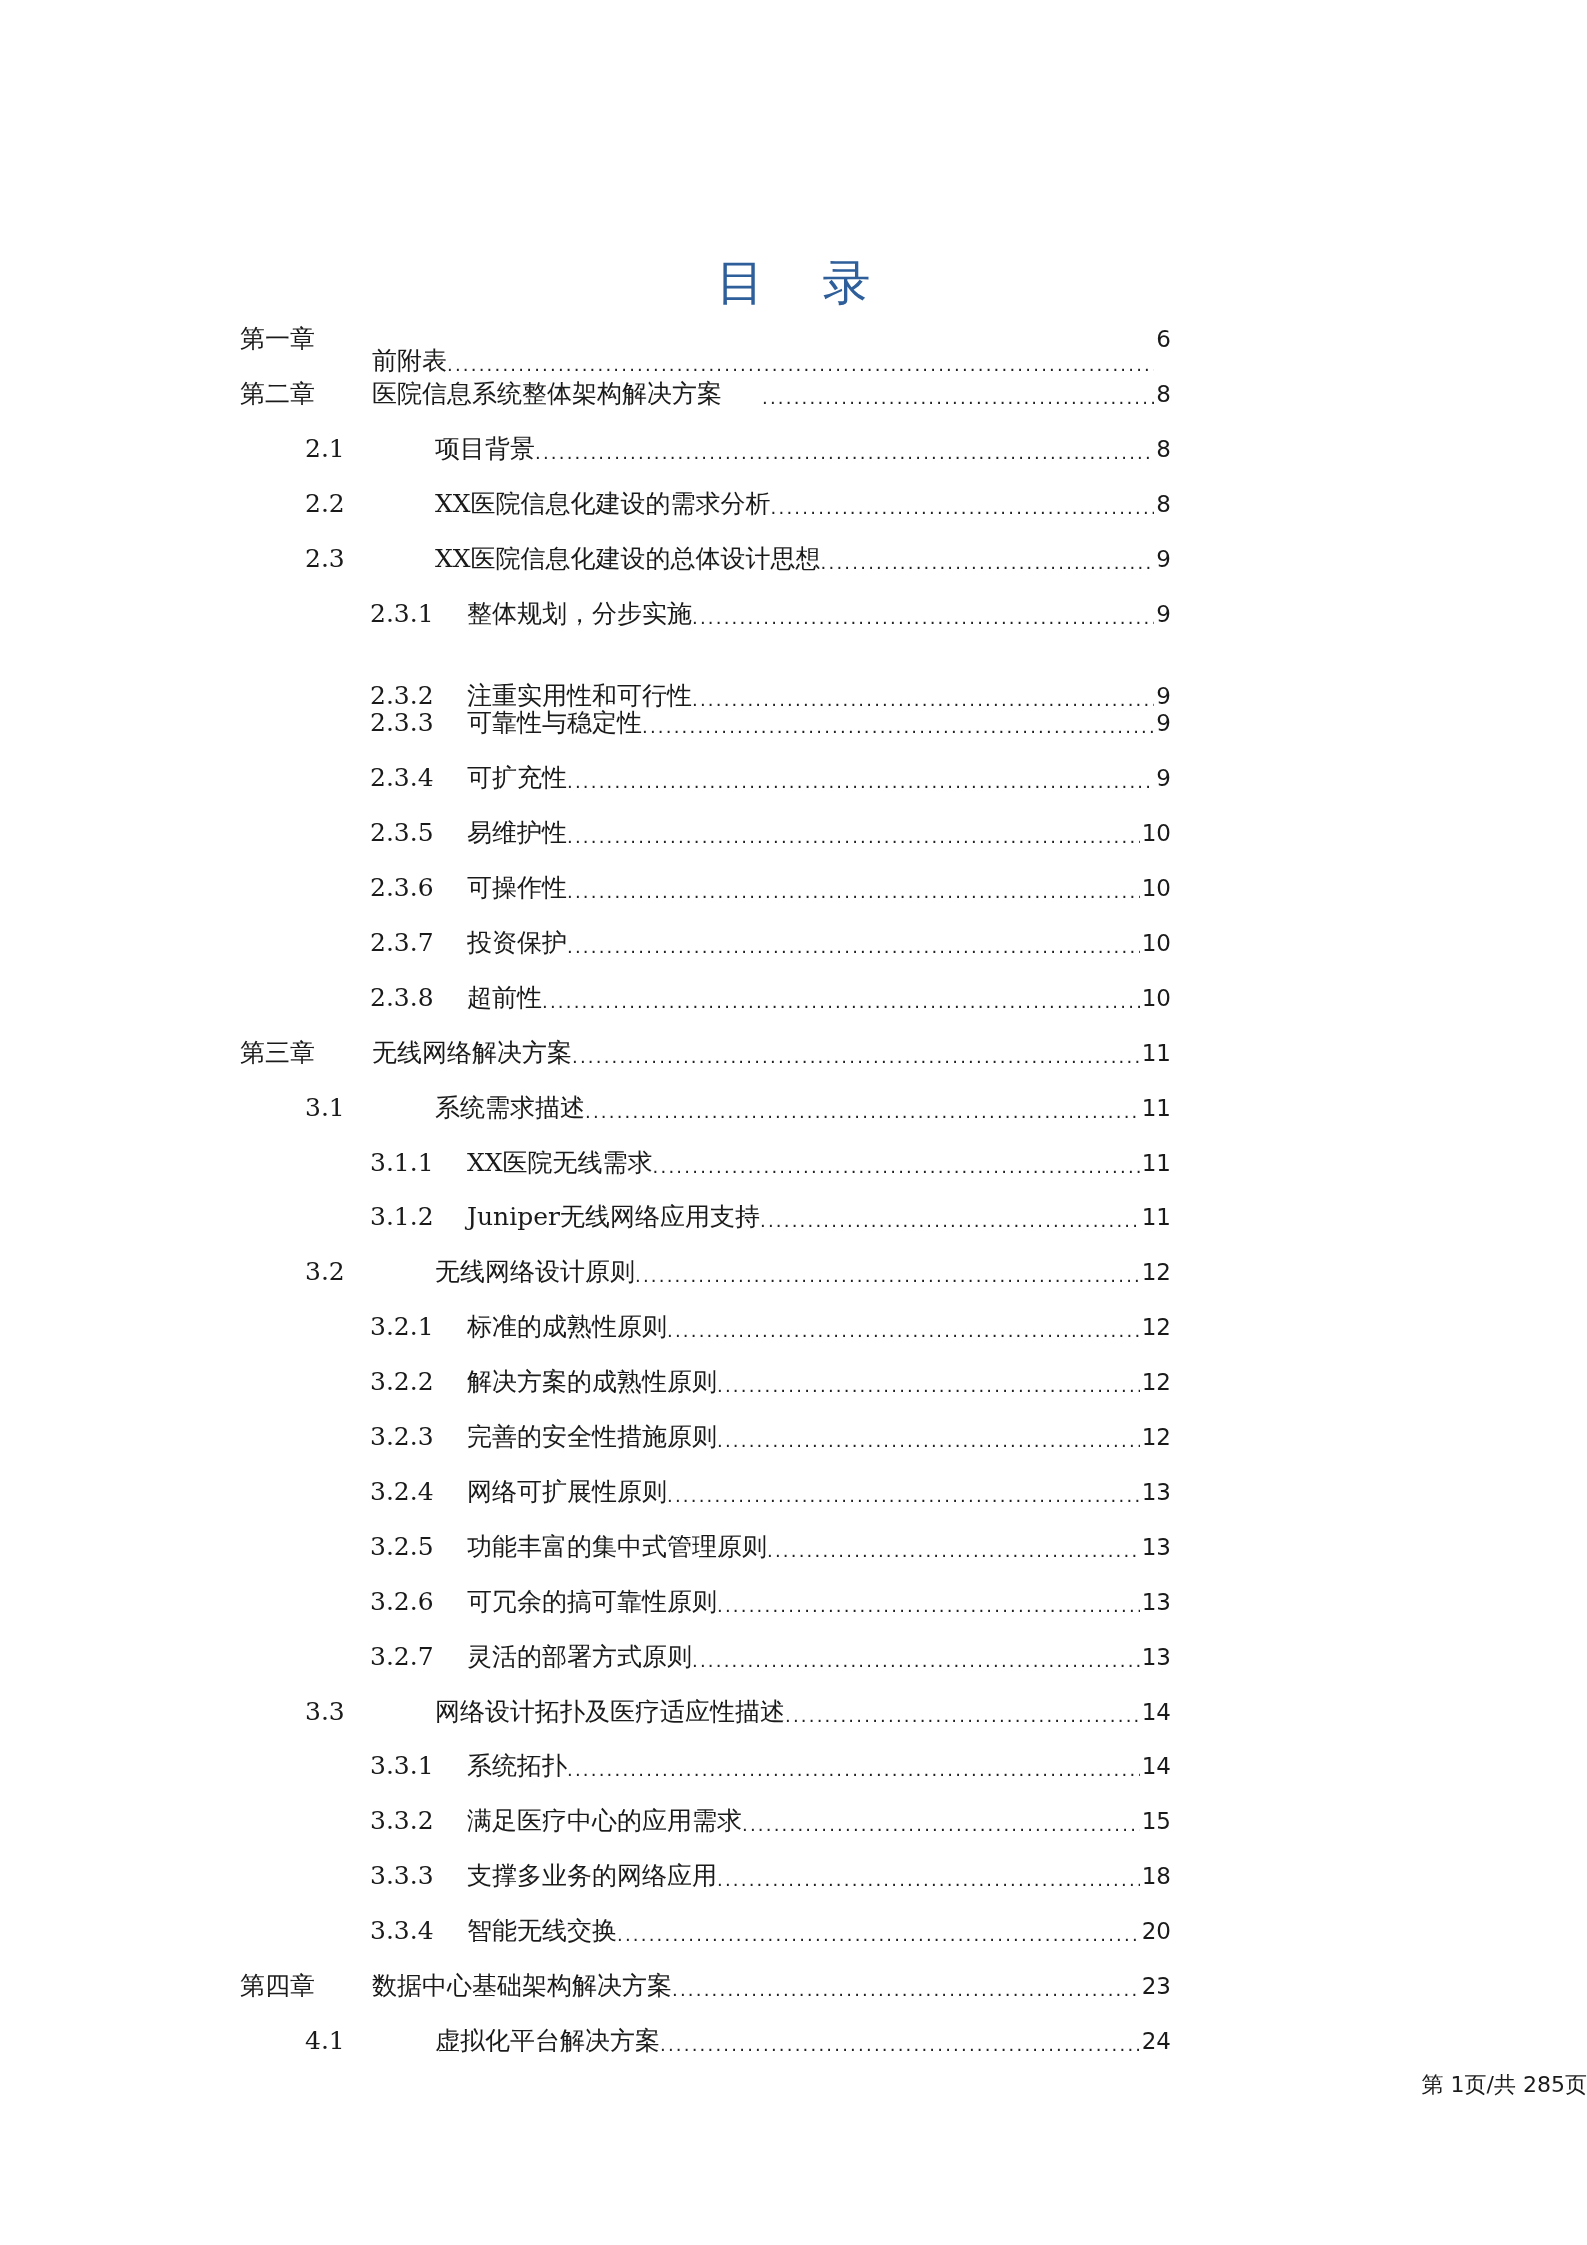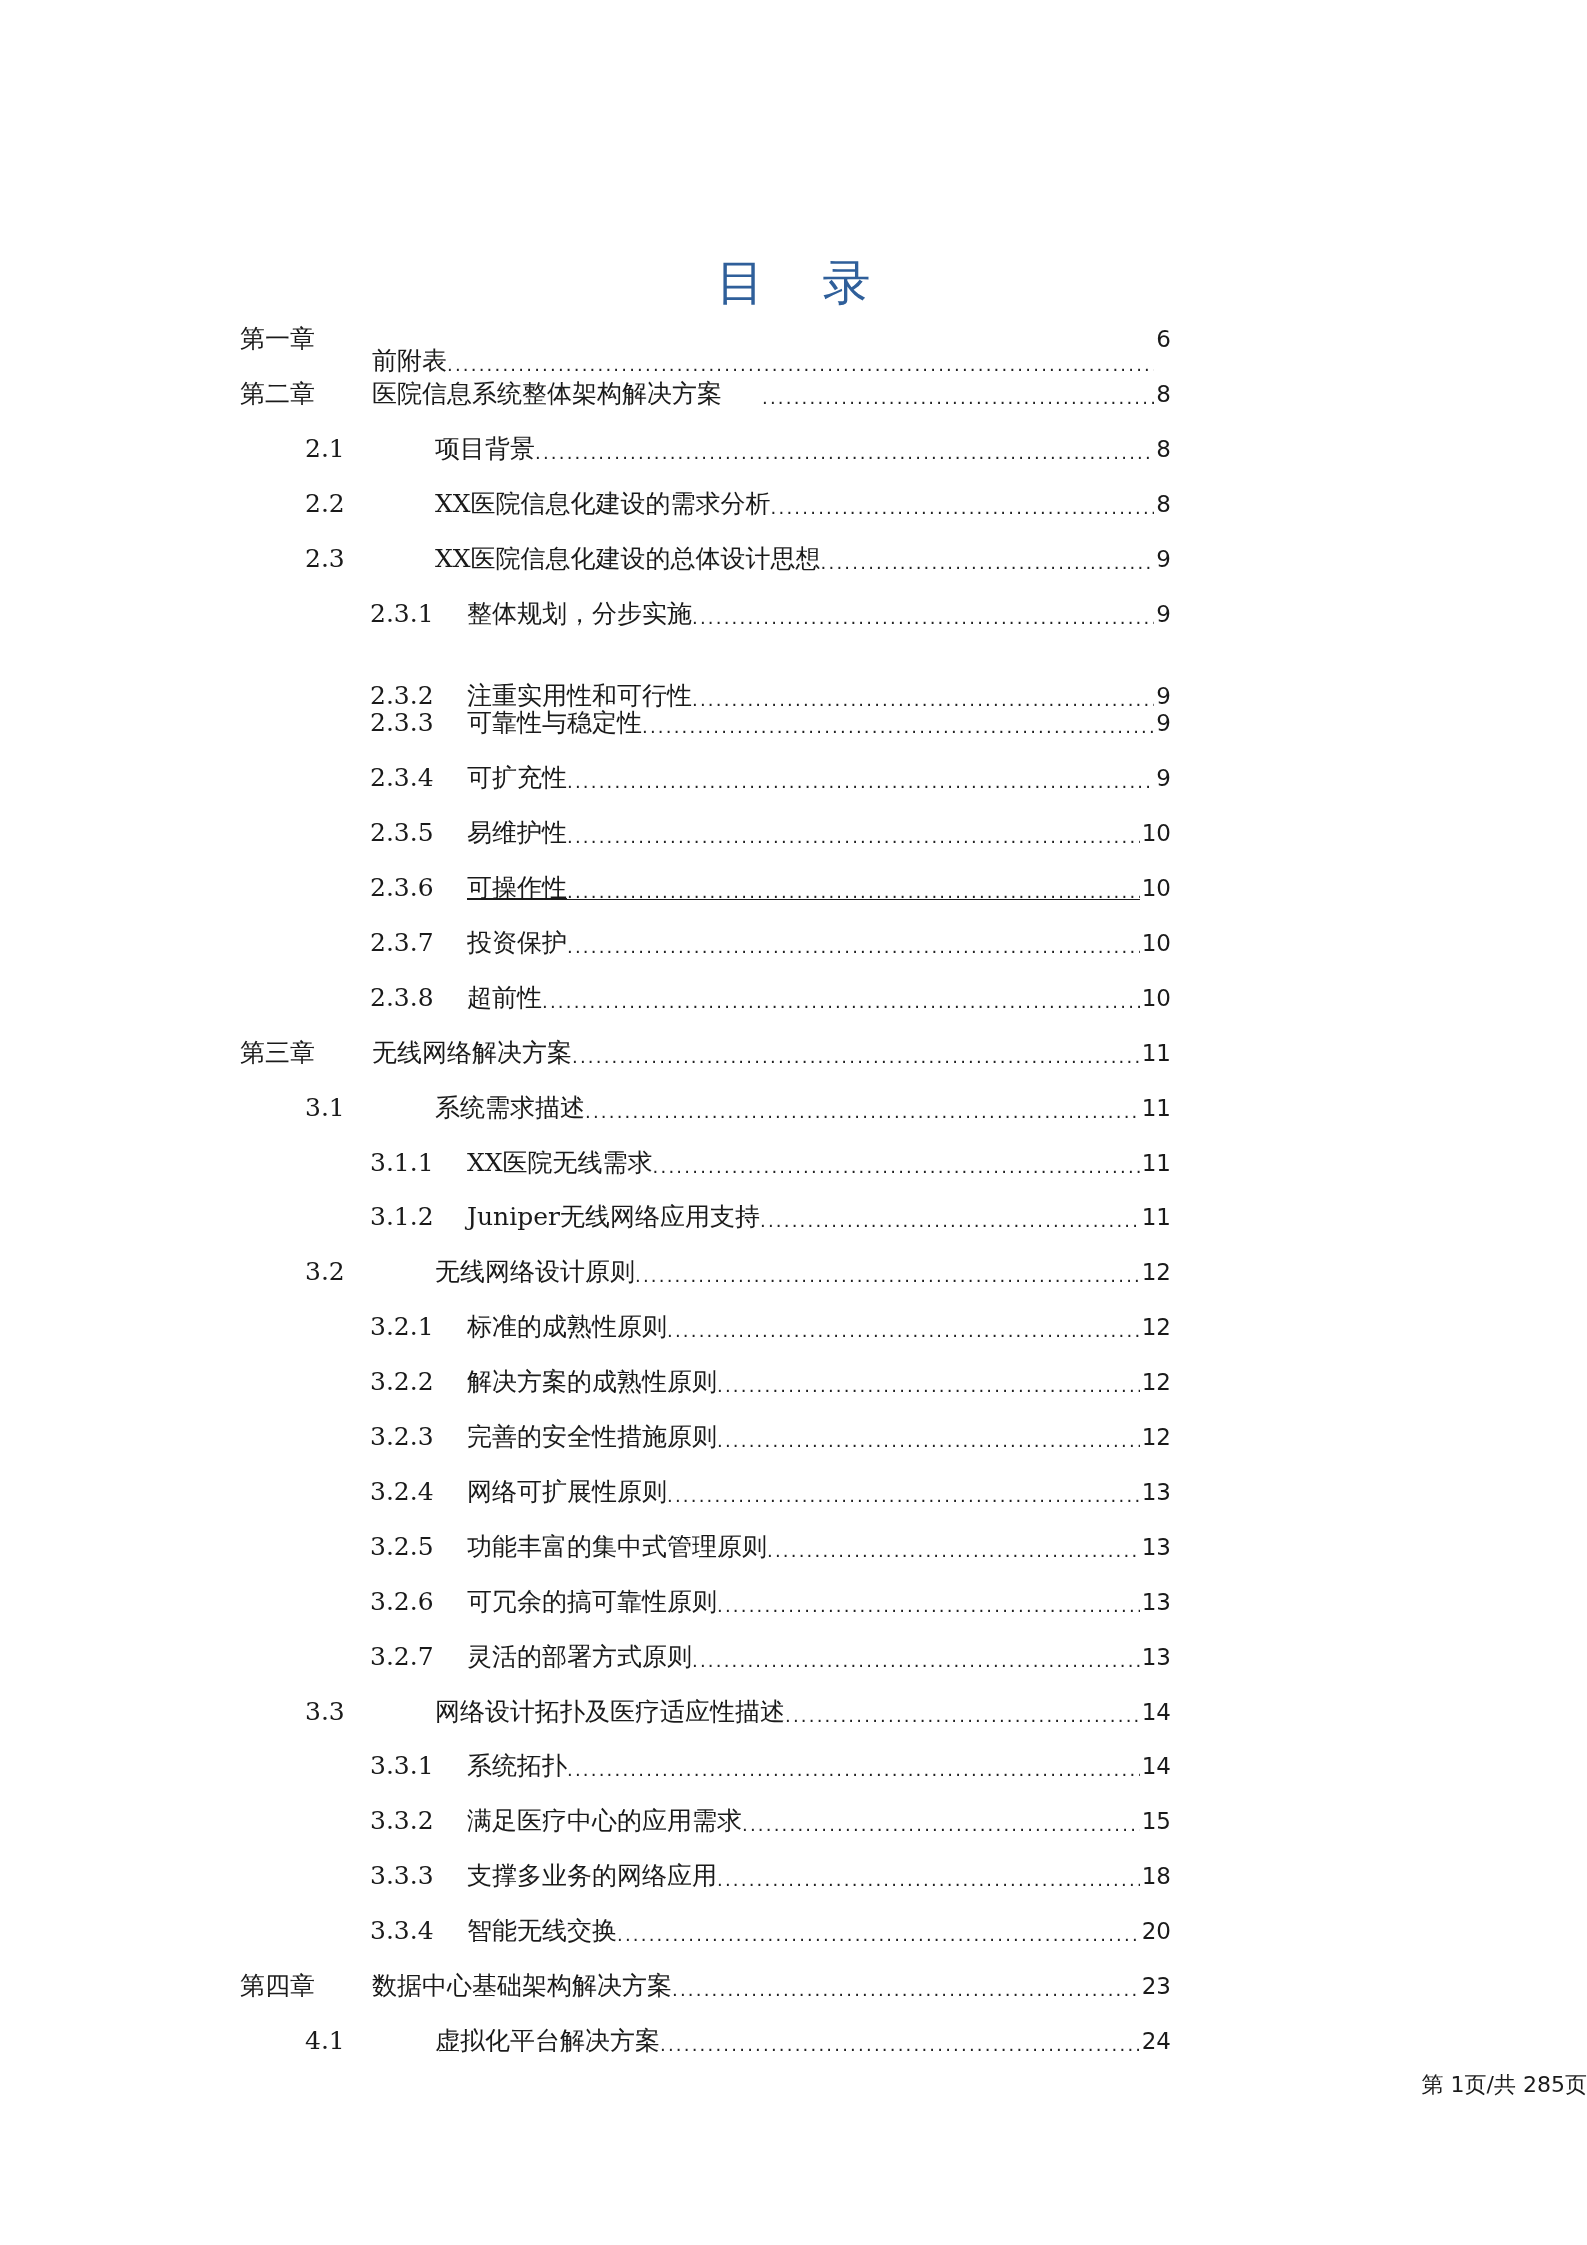--- a/index.html
+++ b/index.html
@@ -103,21 +103,21 @@
     <div class="row l3" style="top: 813.1px;">
       <span class="num">2.3.5</span>
       <div class="ttl-wrap" style="right: 266px;">
         <span class="ttl">易维护性</span>
         <span class="dots">................................................................................................................................................................................................................</span>
       </div>
       <span class="pg">10</span>
     </div>
     <div class="row l3" style="top: 868px;">
       <span class="num">2.3.6</span>
-      <div class="ttl-wrap" style="right: 266px; text-decoration: underline;">
+      <div class="ttl-wrap" style="right: 266px;">
         <span class="ttl">可操作性</span>
         <span class="dots">................................................................................................................................................................................................................</span>
       </div>
       <span class="pg">10</span>
     </div>
     <div class="row l3" style="top: 922.9px;">
       <span class="num">2.3.7</span>
       <div class="ttl-wrap" style="right: 266px;">
         <span class="ttl">投资保护</span>
         <span class="dots">................................................................................................................................................................................................................</span>

